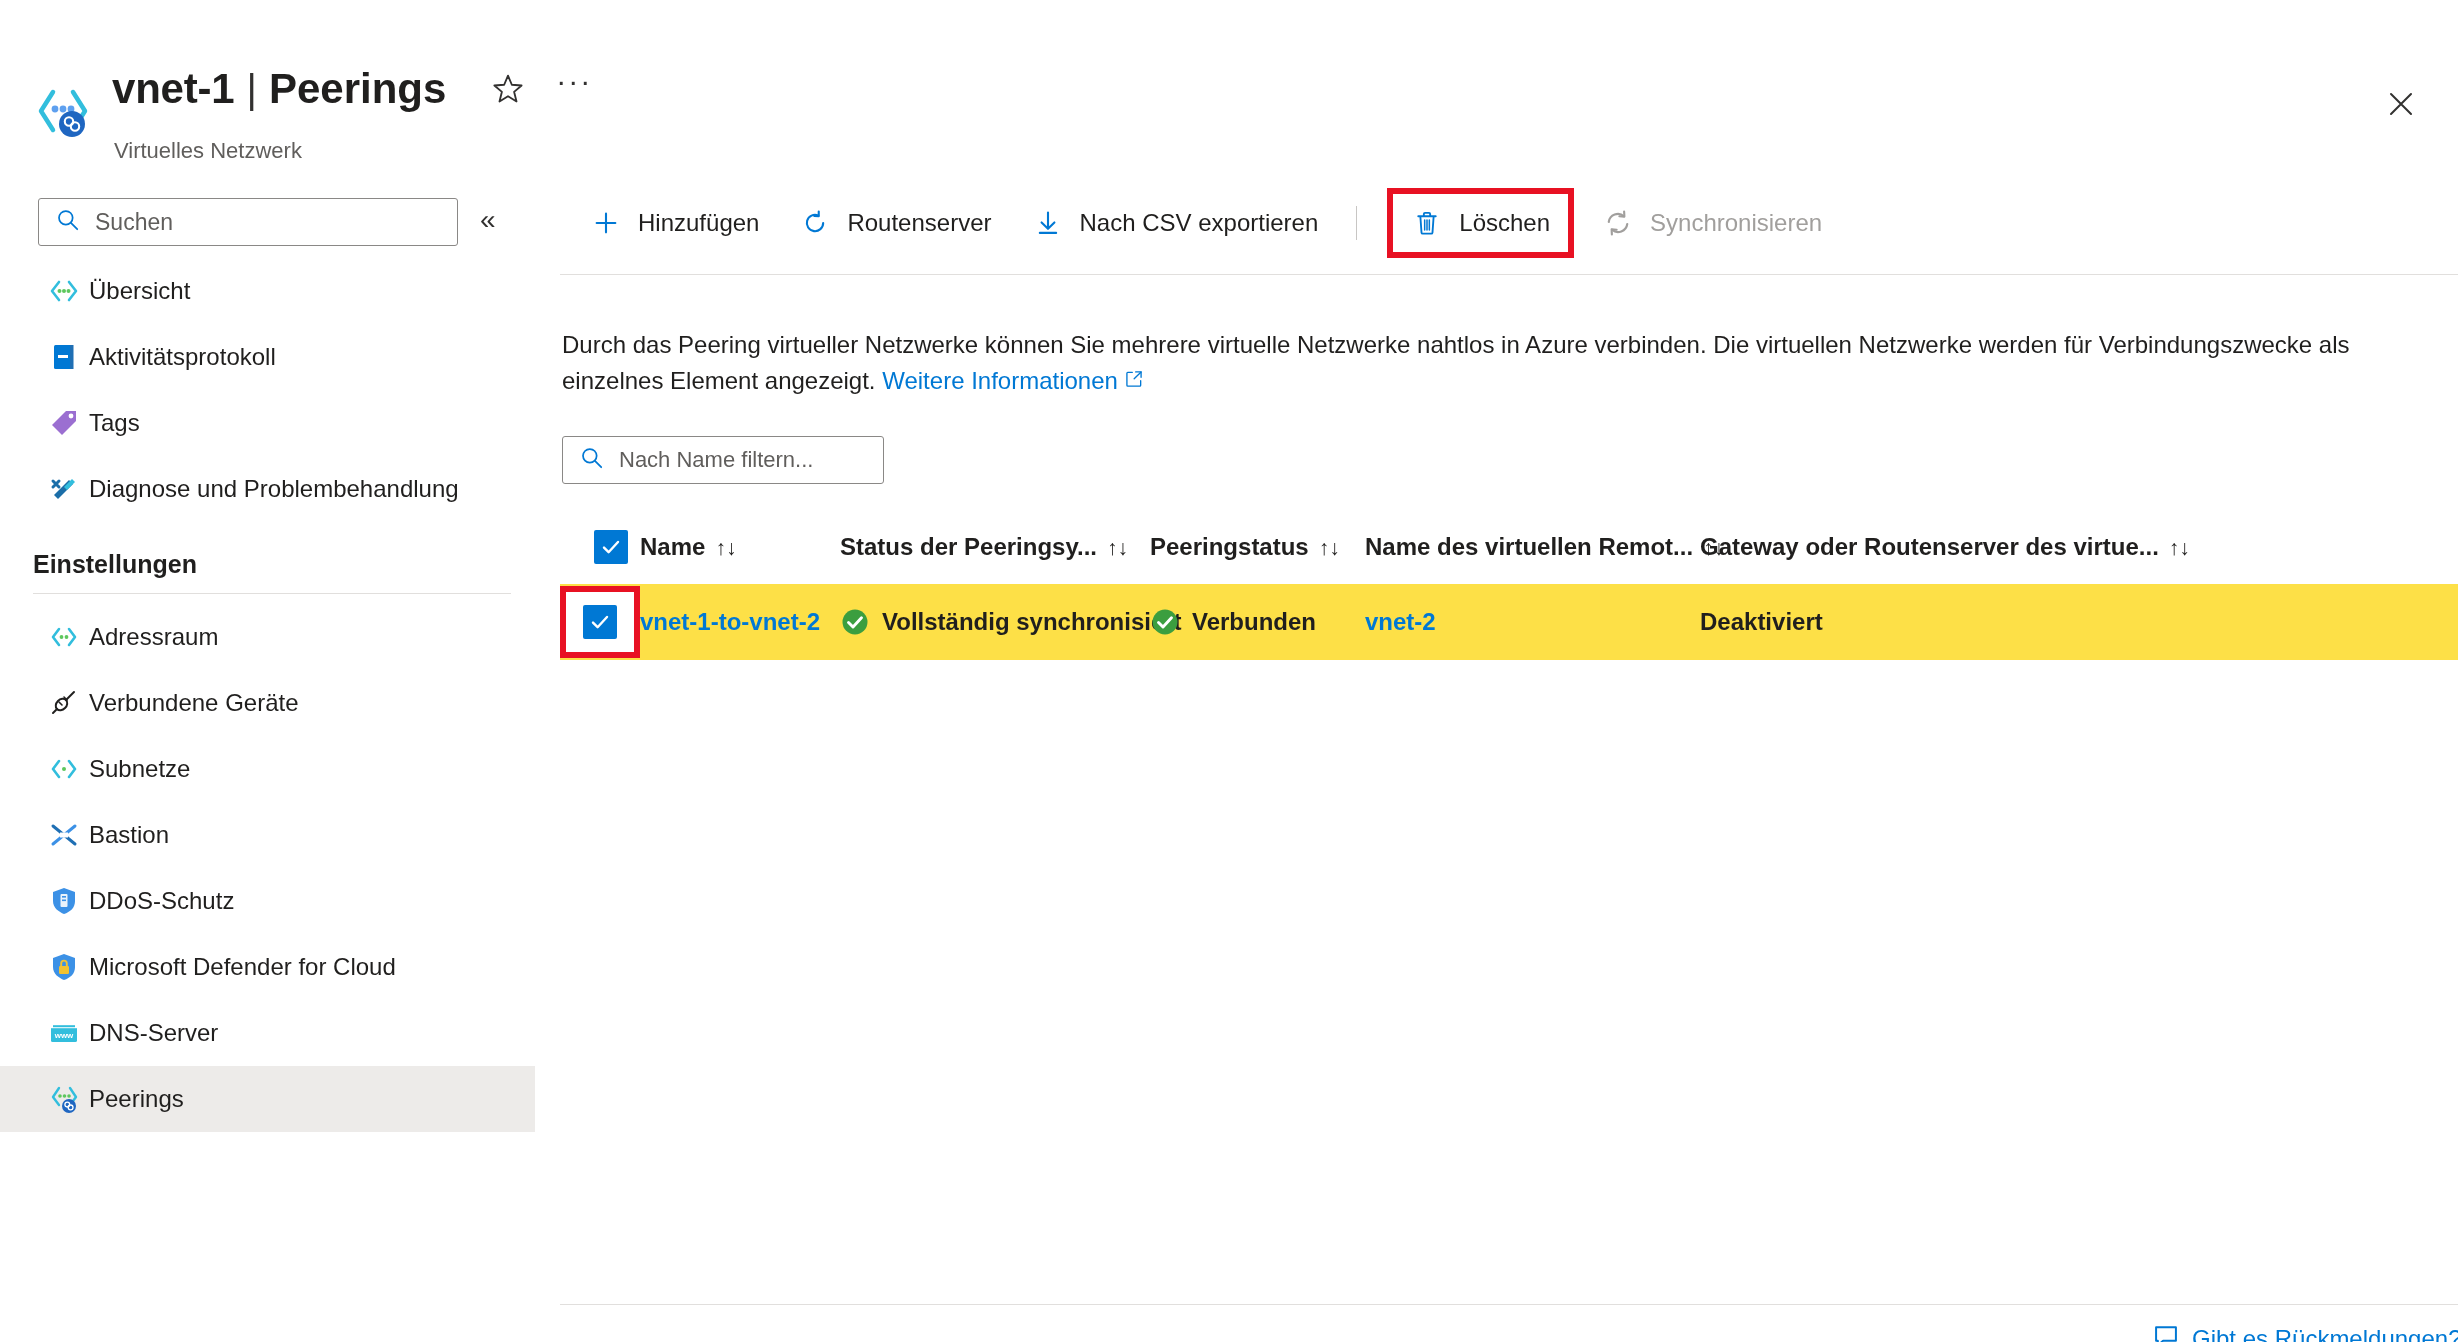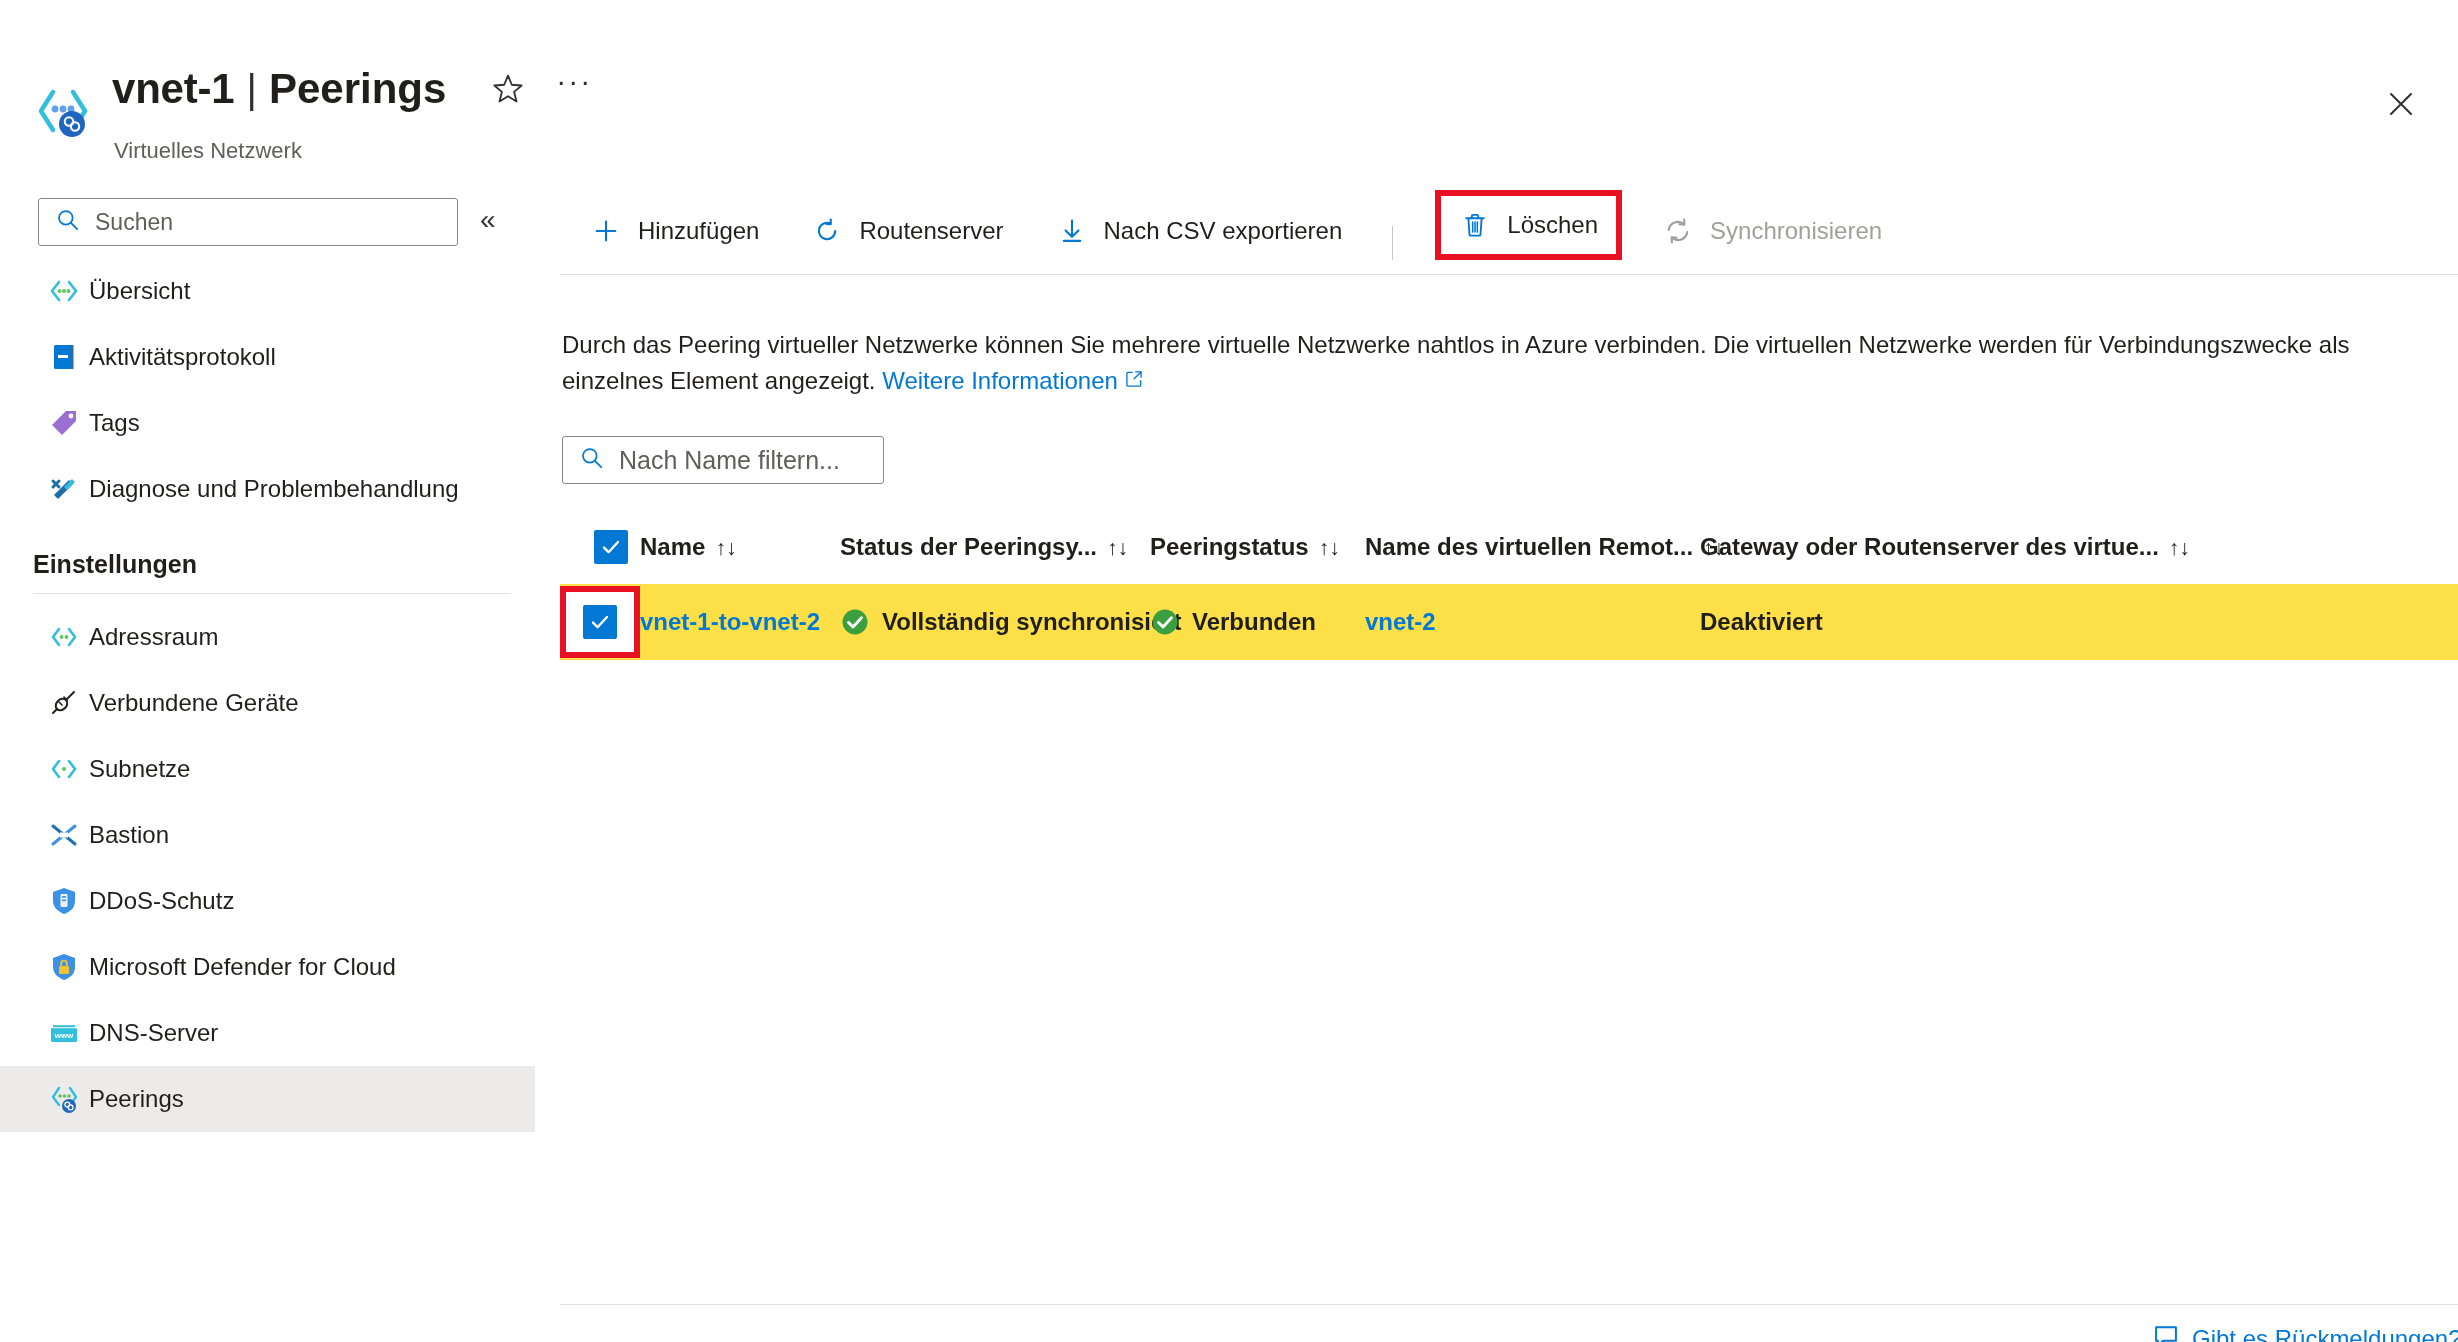--- a/index.html
+++ b/index.html
@@ -202,23 +202,23 @@
     top: 186px;
     width: 1898px;
     height: 1156px;
     background: #ffffff;
   }
 
   .toolbar {
     position: relative;
     height: 74px;
     display: flex;
-    align-items: flex-end;
+    align-items: center;
     padding-left: 12px;
-    gap: 16px;
+    gap: 4px;
   }
 
   .tb-btn {
     display: flex;
     align-items: center;
     height: 58px;
     padding: 0 18px;
     cursor: pointer;
     font-size: 24px;
     color: #201f1e;
@@ -286,21 +286,21 @@
   .filter-box {
     width: 100%; height: 100%;
     border: 1px solid #8a8886;
     border-radius: 3px;
     display: flex; align-items: center;
     padding-left: 16px;
     background: #fff;
   }
   .filter-box input {
     border: none; outline: none;
-    font-size: 25px;
+    font-size: 22px;
     color: #323130;
     font-family: inherit;
     margin-left: 14px;
     width: 240px;
     background: transparent;
   }
   .filter-box input::placeholder { color: #605e5c; }
 
   
   .table-wrap {

